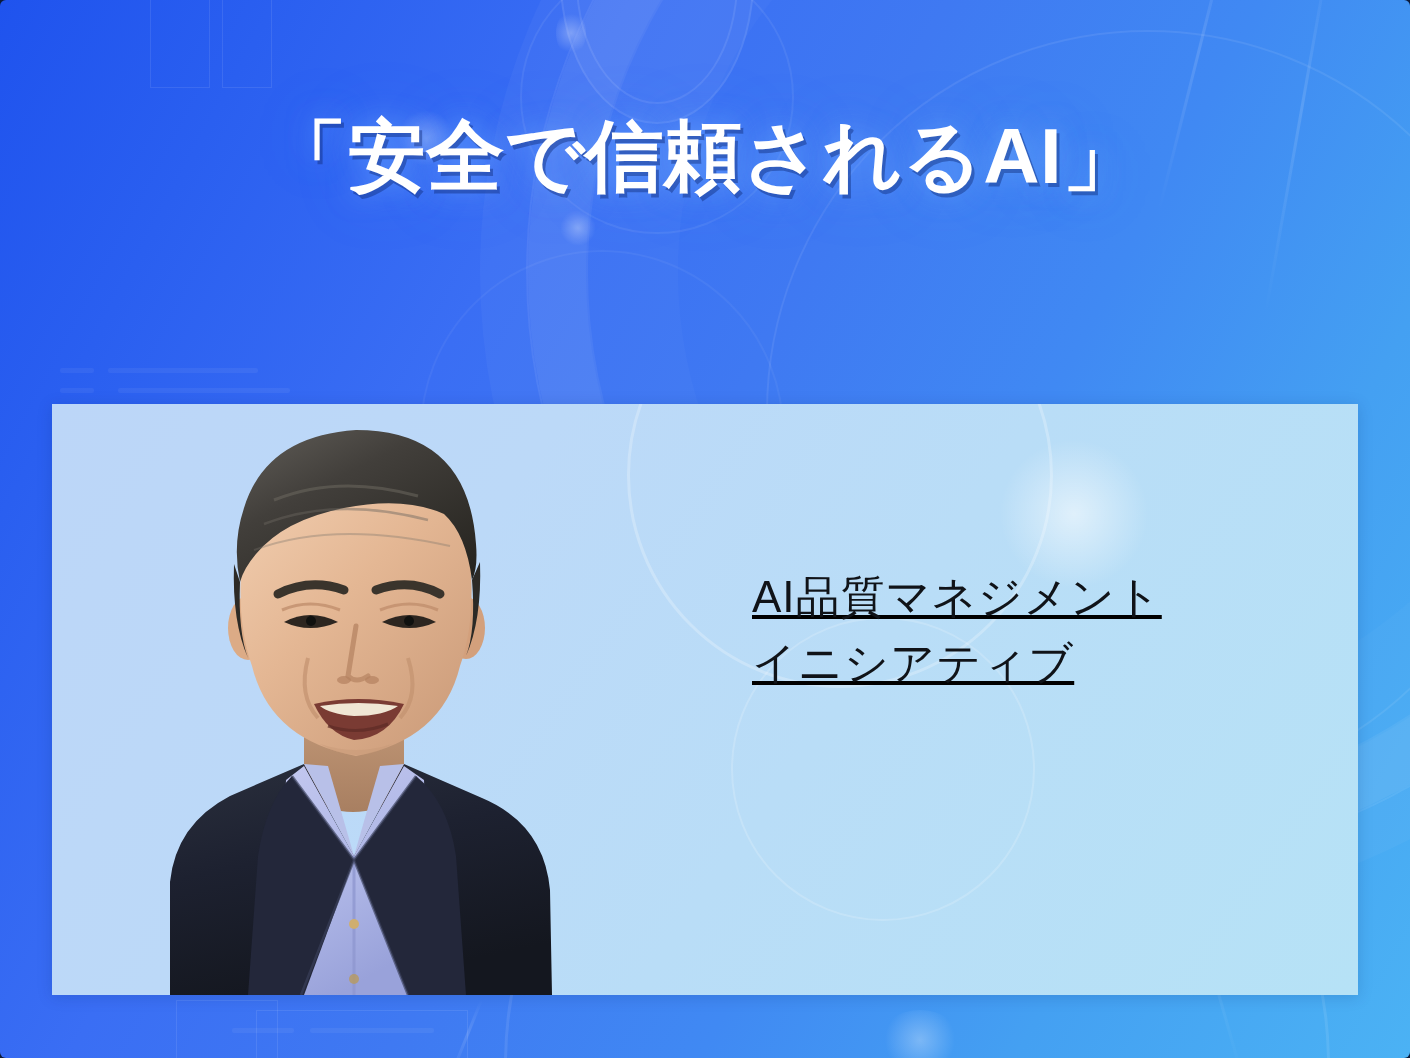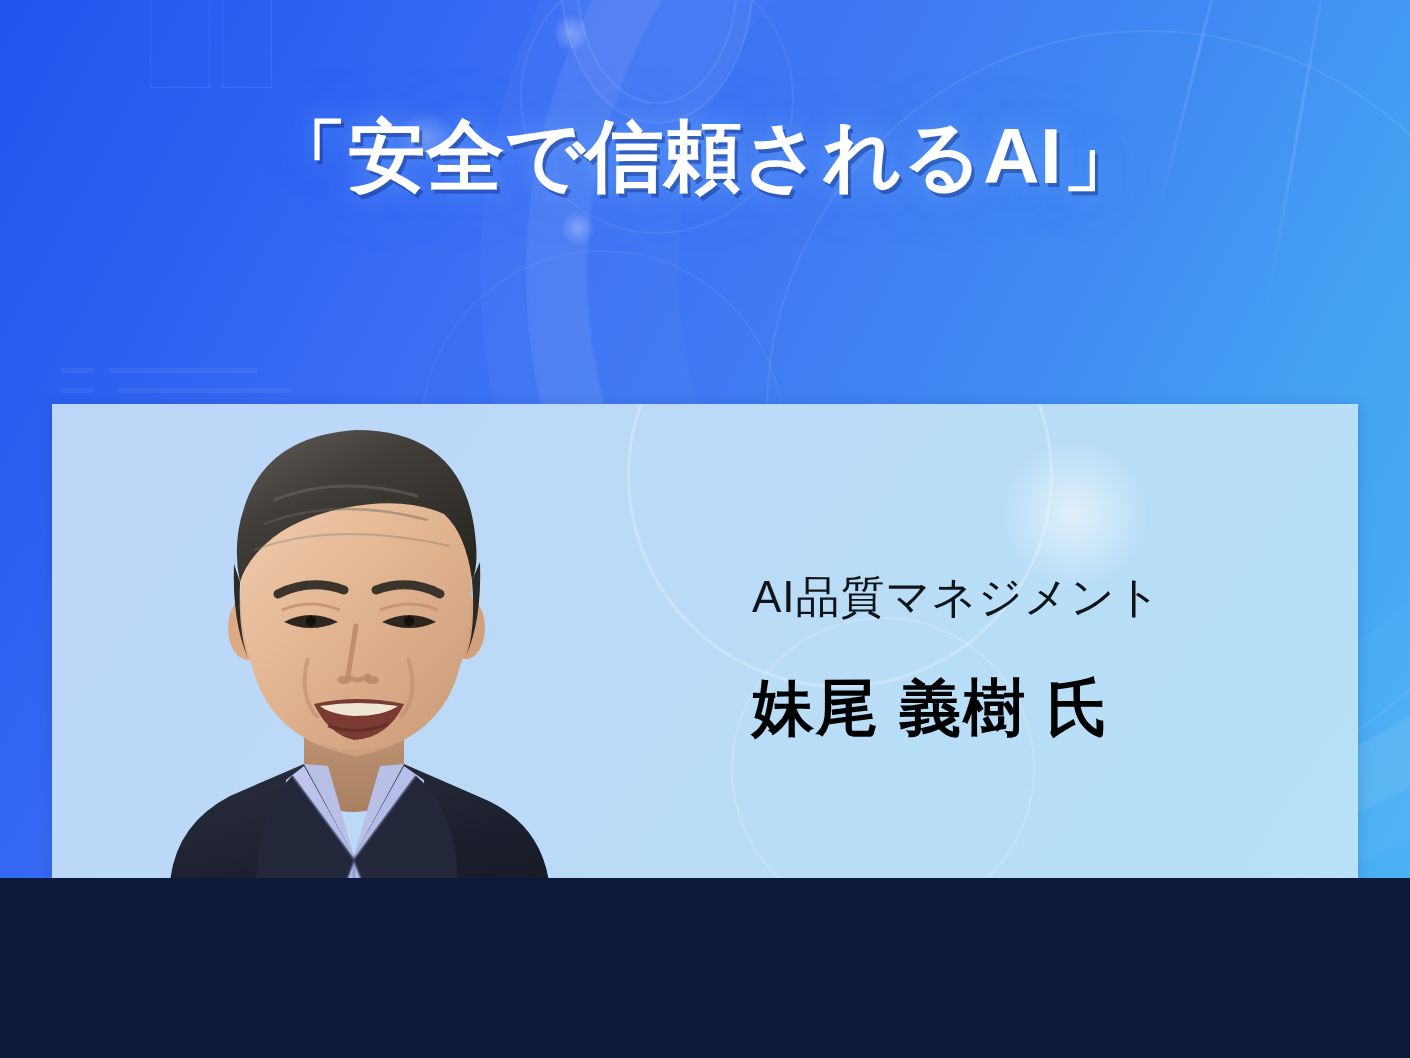--- a/index.html
+++ b/index.html
@@ -3,31 +3,32 @@
 <meta charset="utf-8">
 <style>
   html, body {
     margin: 0;
     padding: 0;
     background: #0b1a3a;
   }
   #slide {
     position: relative;
     width: 1410px;
-    height: 878px;
+    height: 1058px;
     overflow: hidden;
     font-family: "Liberation Sans", "DejaVu Sans", sans-serif;
     background: linear-gradient(118deg,
         #1f53ee 0%,
         #2a5ff0 14%,
         #3a6ef4 32%,
         #3f79f2 48%,
         #4089f3 64%,
         #44a0f2 80%,
         #4bb2f4 100%);
+    border-radius: 6px;
   }
 
   
   .bg-layer { position: absolute; inset: 0; pointer-events: none; }
 
   .bg-rings {
     position: absolute;
     right: -300px;
     top: -320px;
     width: 1180px;
@@ -203,20 +204,21 @@
     z-index: 2;
   }
   .portrait svg { display: block; width: 100%; height: 100%; }
 
   
   .speaker {
     position: absolute;
     left: 700px;
     top: 160px;
     z-index: 6;
+    text-decoration: underline;
   }
   .org-line {
     color: #101318;
     font-size: 44px;
     font-weight: 500;
     line-height: 66px;
     letter-spacing: 1px;
     white-space: nowrap;
   }
   .person-name {
@@ -375,17 +377,17 @@
 
         <path d="M256 254 Q246 292 266 314" stroke="#c08f6d" stroke-width="4" fill="none" opacity=".65"></path>
         <path d="M356 254 Q368 292 348 314" stroke="#c08f6d" stroke-width="4" fill="none" opacity=".6"></path>
 
         <path d="M268 340 Q304 352 340 340 Q306 362 268 340 Z" fill="#c89a78" opacity=".5"></path>
       </svg>
     </div>
 
     <div class="speaker">
       <div class="org-line">AI品質マネジメント</div>
-      <div class="person-name">妹尾 義樹 氏</div>
+      <div class="org-line">イニシアティブ</div>
     </div>
 
   </div>
 </div>
 
 </body></html>

